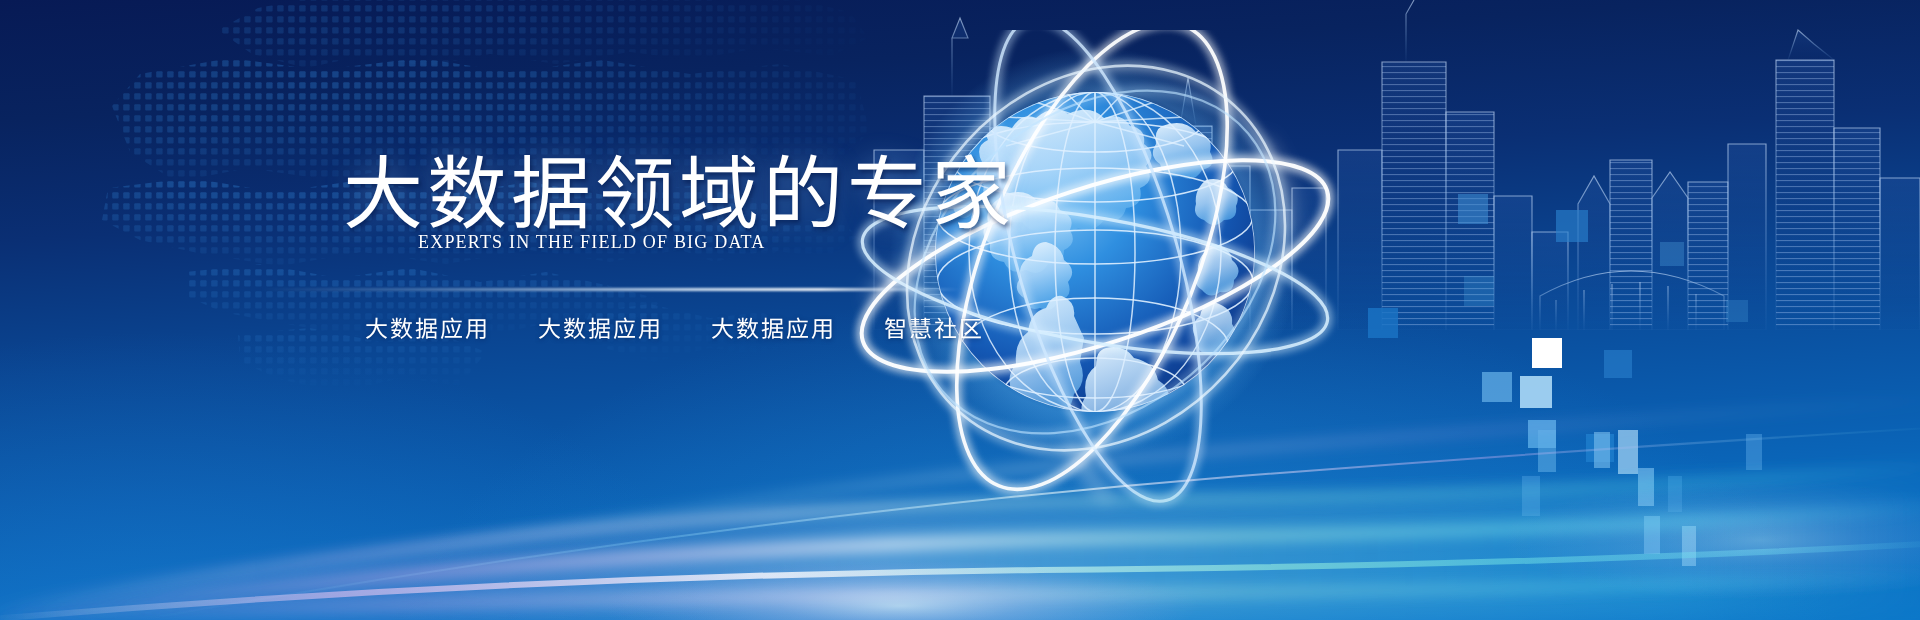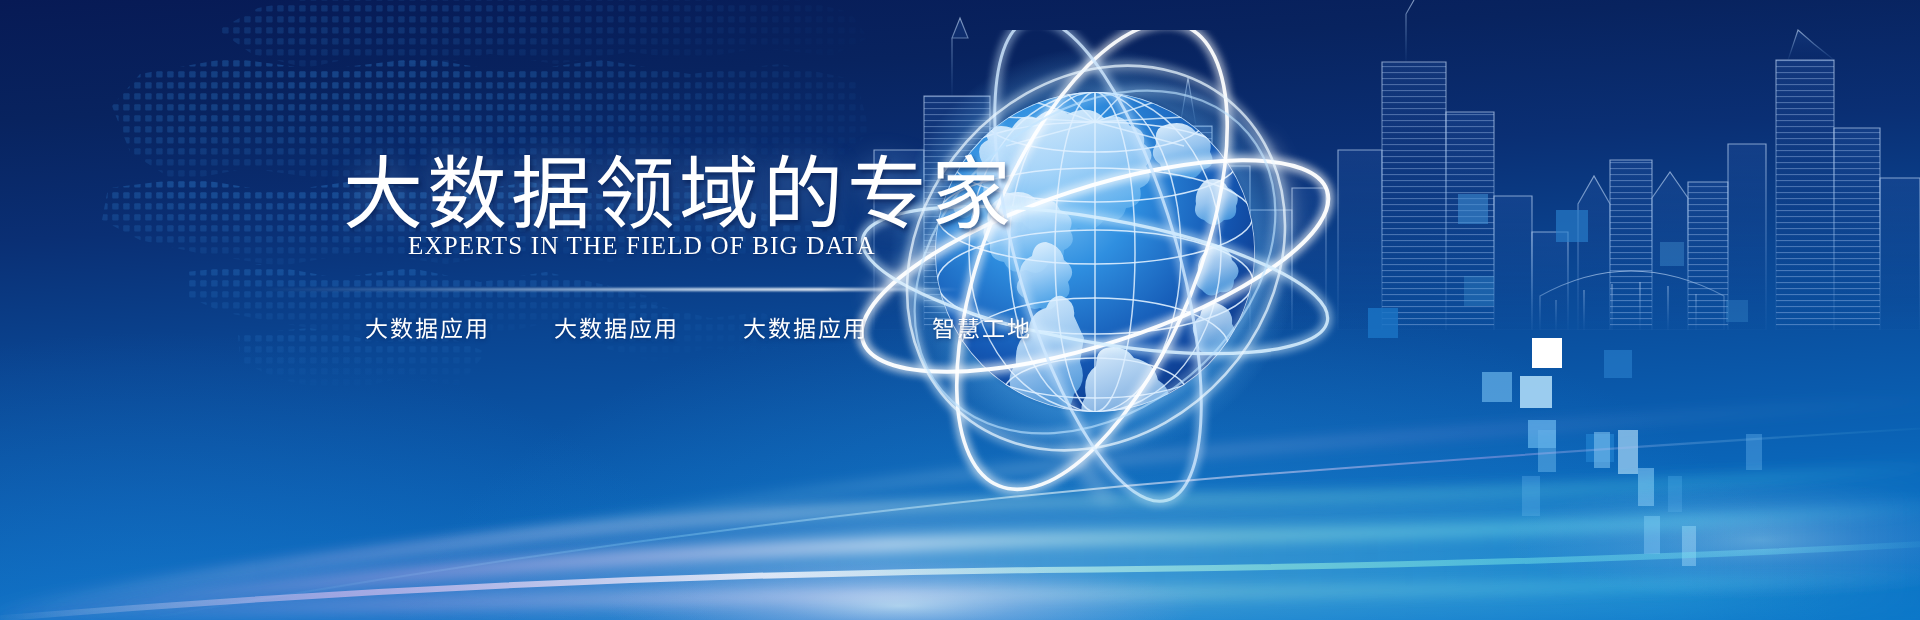--- a/index.html
+++ b/index.html
@@ -62,44 +62,44 @@
     font-weight:normal;
     letter-spacing:4px;
     color:#ffffff;
     white-space:nowrap;
     text-shadow:
       2px 3px 4px rgba(0,20,70,.55),
       0 0 26px rgba(150,205,255,.35);
     text-align: right;
   }
   .subtitle{
-    position:absolute;left:408px;top:232px;
+    position:absolute;left:418px;top:232px;
     margin:0;
     font-family:"Liberation Serif","DejaVu Serif",serif;
-    font-size:25px;
+    font-size:18px;
     letter-spacing:1.2px;
     color:#ffffff;
     white-space:nowrap;
     text-shadow:0 1px 3px rgba(0,25,80,.6);
   }
   .divider{
     position:absolute;left:260px;top:288px;
     width:700px;height:3px;
     background:linear-gradient(90deg,
         rgba(255,255,255,0) 0%,
         rgba(190,225,255,.30) 22%,
         rgba(235,246,255,.85) 62%,
         rgba(255,255,255,.95) 80%,
         rgba(200,230,255,.25) 96%,
         rgba(255,255,255,0) 100%);
     filter:blur(1.1px);
   }
   .navrow{
     position:absolute;left:365px;top:310px;
-    display:flex;align-items:center;gap:64px;
+    display:flex;align-items:center;gap:48px;
   }
   .navitem{
     font-size:23px;
     letter-spacing:2px;
     color:#ffffff;
     white-space:nowrap;
     text-shadow:0 1px 4px rgba(0,25,80,.55);
     cursor:pointer;
   }
 </style>
@@ -407,17 +407,17 @@
     <h1 class="headline">大数据领域的专家</h1>
 
     <p class="subtitle">EXPERTS IN THE FIELD OF BIG DATA</p>
 
     <div class="divider"></div>
 
     <nav class="navrow">
       <span class="navitem">大数据应用</span>
       <span class="navitem">大数据应用</span>
       <span class="navitem">大数据应用</span>
-      <span class="navitem">智慧工地</span>
+      <span class="navitem">智慧社区</span>
     </nav>
   </div>
 
 </div>
 
 </body></html>

